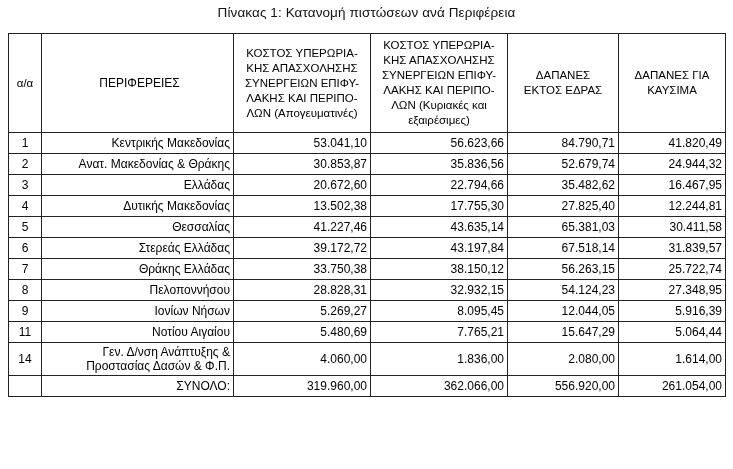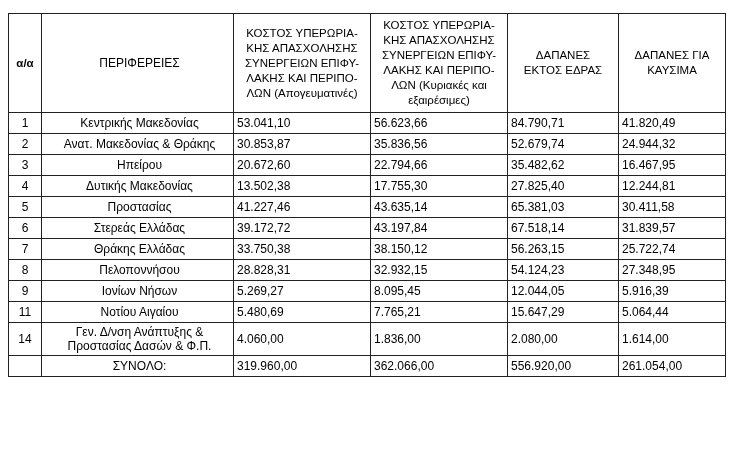--- a/index.html
+++ b/index.html
@@ -37,40 +37,41 @@
   }
   
   thead tr { height: 99px; }
   th {
     font-weight: normal;
     font-size: 11.5px;
     line-height: 15px;
     vertical-align: middle;
     padding: 2px 3px;
   }
-  th.col-index  { text-align: center; font-weight: bold; }
+  th.col-index  { text-align: center; }
   th.col-region { text-align: center; padding-left: 7px; font-size: 12px; }
   th.col-wrap   { text-align: center; white-space: pre-line; }
   
   tbody tr  { height: 21px; }
   tbody tr.tall { height: 33px; padding-left: 20px; }
   tfoot tr  { height: 21px; }
   td {
     font-size: 12px;
     vertical-align: middle;
     padding: 1px 3px;
   }
   td.c-index  { text-align: center; }
-  td.c-region { text-align: center; padding-left: 7px; white-space: pre-line; line-height: 14.5px; }
-  td.c-num    { text-align: left; }
+  td.c-region { text-align: right; padding-left: 7px; white-space: pre-line; line-height: 14.5px; }
+  td.c-num    { text-align: right; }
 </style>
 </head>
 <body>
 
 <div class="page">
+  <div class="title">Πίνακας 1: Κατανομή πιστώσεων ανά Περιφέρεια</div>
 
   <table class="credits">
     <colgroup>
       <col style="width:33px">
       <col style="width:192px">
       <col style="width:137px">
       <col style="width:137px">
       <col style="width:111px">
       <col style="width:107px">
     </colgroup>
@@ -107,37 +108,37 @@
         <tr>
           <td class="c-index">2</td>
           <td class="c-region">Ανατ. Μακεδονίας &amp; Θράκης</td>
           <td class="c-num">30.853,87</td>
           <td class="c-num">35.836,56</td>
           <td class="c-num">52.679,74</td>
           <td class="c-num">24.944,32</td>
         </tr>
         <tr>
           <td class="c-index">3</td>
-          <td class="c-region">Ηπείρου</td>
+          <td class="c-region">Ελλάδας</td>
           <td class="c-num">20.672,60</td>
           <td class="c-num">22.794,66</td>
           <td class="c-num">35.482,62</td>
           <td class="c-num">16.467,95</td>
         </tr>
         <tr>
           <td class="c-index">4</td>
           <td class="c-region">Δυτικής Μακεδονίας</td>
           <td class="c-num">13.502,38</td>
           <td class="c-num">17.755,30</td>
           <td class="c-num">27.825,40</td>
           <td class="c-num">12.244,81</td>
         </tr>
         <tr>
           <td class="c-index">5</td>
-          <td class="c-region">Προστασίας</td>
+          <td class="c-region">Θεσσαλίας</td>
           <td class="c-num">41.227,46</td>
           <td class="c-num">43.635,14</td>
           <td class="c-num">65.381,03</td>
           <td class="c-num">30.411,58</td>
         </tr>
         <tr>
           <td class="c-index">6</td>
           <td class="c-region">Στερεάς Ελλάδας</td>
           <td class="c-num">39.172,72</td>
           <td class="c-num">43.197,84</td>

